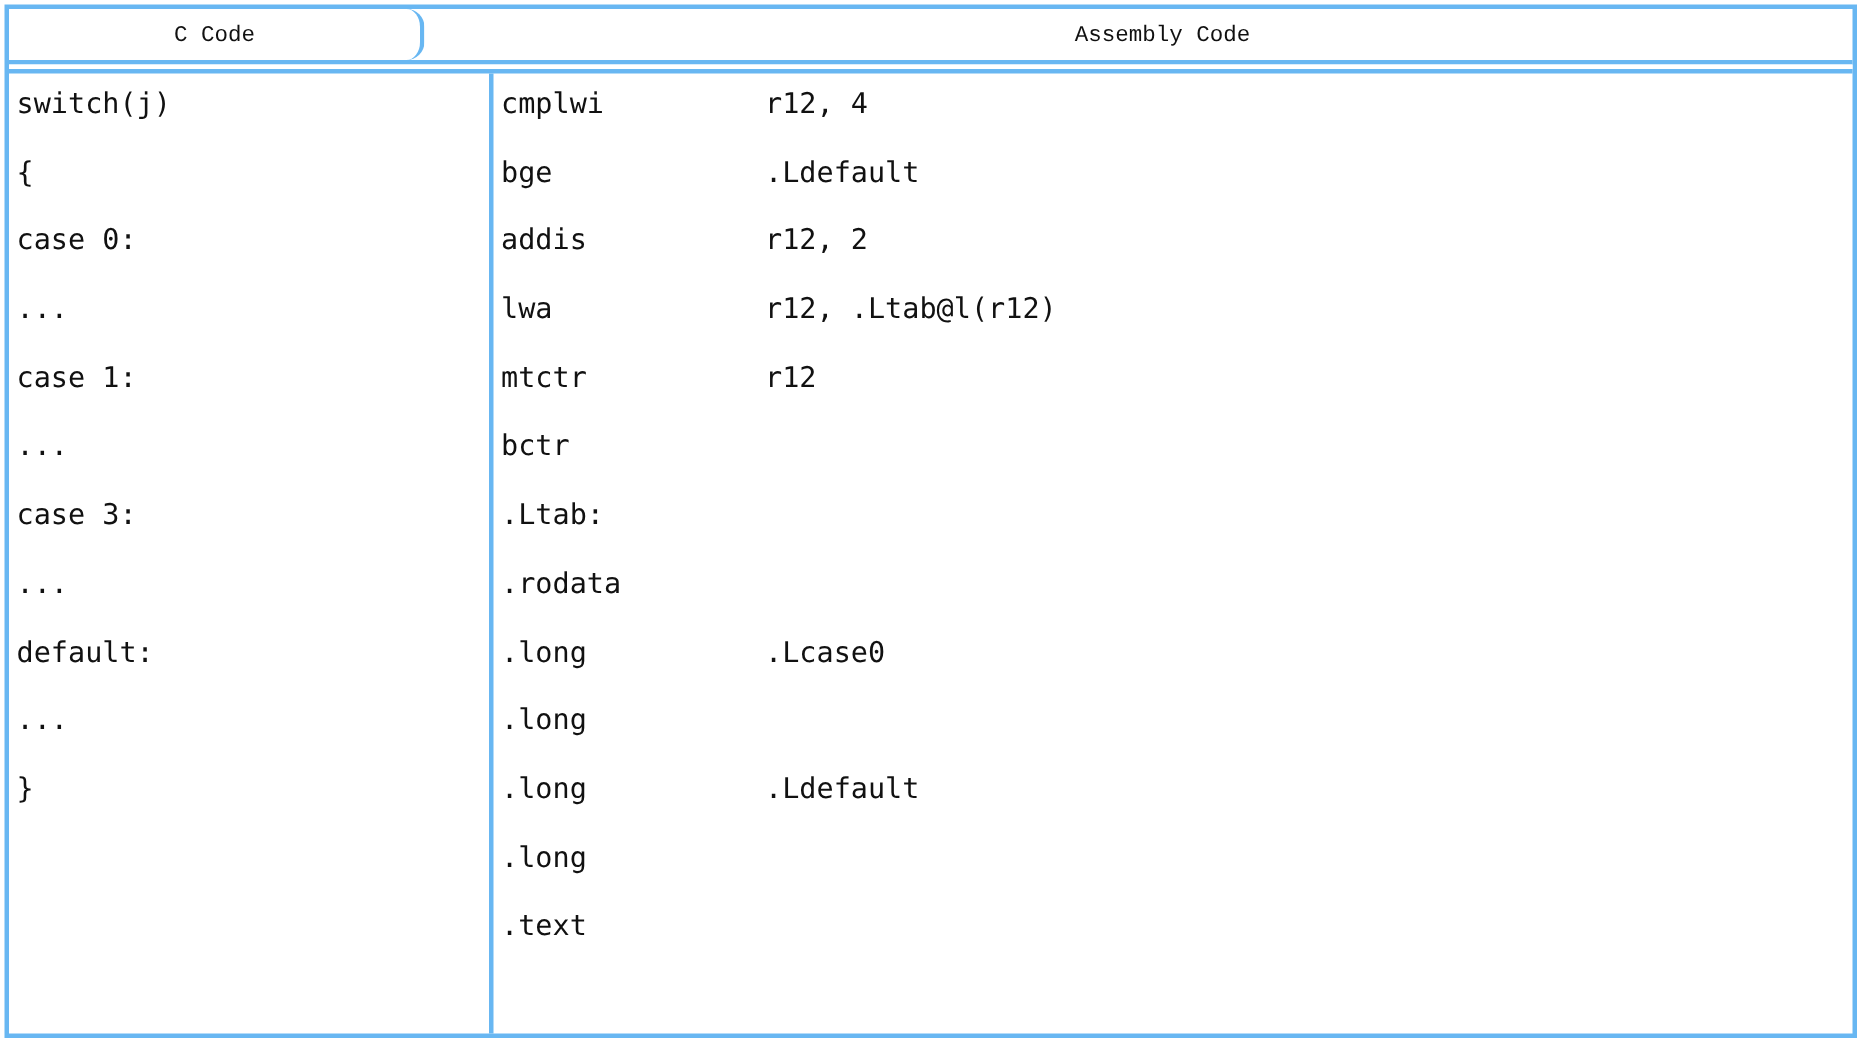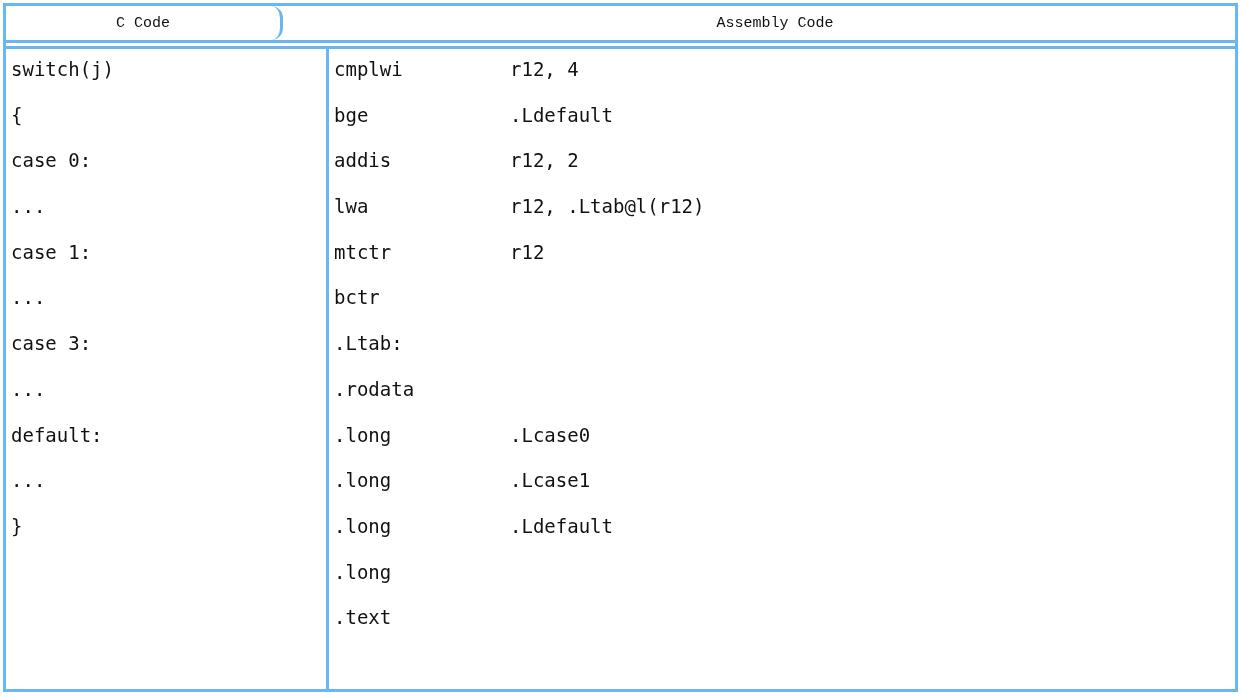--- a/index.html
+++ b/index.html
@@ -162,21 +162,20 @@
     <span class="op"></span>
   </div>
 
   <div class="line asm-line">
     <span class="mn">.long</span>
     <span class="op">.Lcase0</span>
   </div>
 
   <div class="line asm-line">
     <span class="mn">.long</span>
-    <span class="op">.Lcase1</span>
   </div>
 
   <div class="line asm-line">
     <span class="mn">.long</span>
     <span class="op">.Ldefault</span>
   </div>
 
   <div class="line asm-line">
     <span class="mn">.long</span>
   </div>

